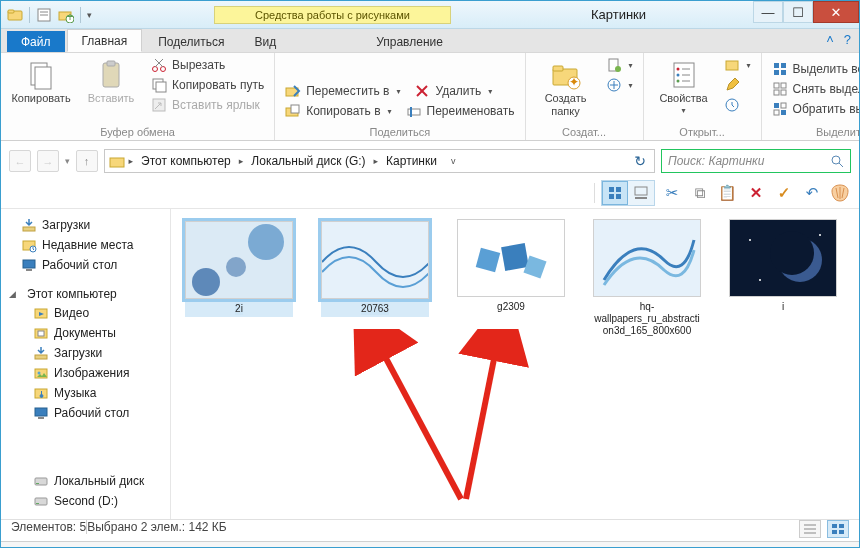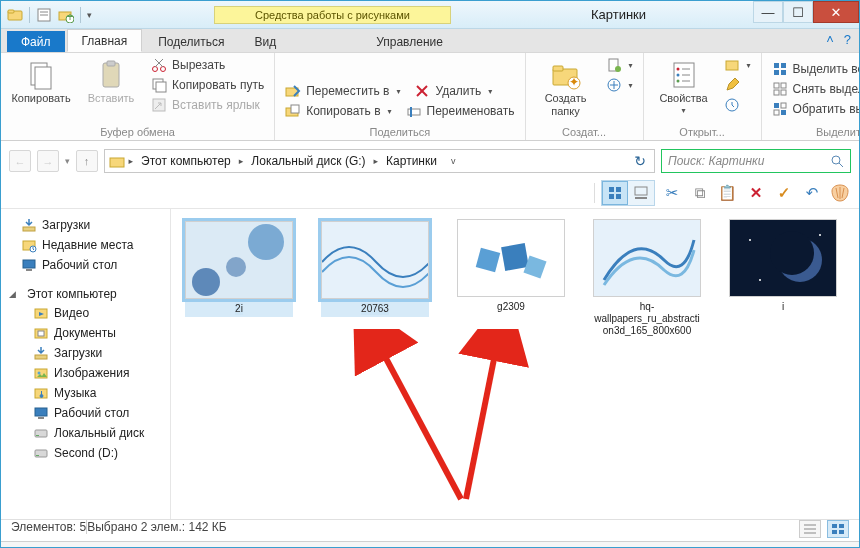--- a/index.html
+++ b/index.html
@@ -535,21 +535,21 @@
           </div>
           <div class="tree-item" style="padding-left: 28px;">
             <span class="ico">
               <svg viewBox="0 0 16 16">
                 <rect x="2" y="3" width="12" height="8" fill="#3a7fbd" stroke="#26608f"></rect>
                 <rect x="5" y="12" width="6" height="2" fill="#888"></rect>
               </svg>
             </span>
             <span>Рабочий стол</span>
           </div>
-          <div class="tree-item" style="padding-left: 28px;">
+          <div class="tree-item" style="padding-left: 28px; margin-top: 48px;">
             <span class="ico">
               <svg viewBox="0 0 16 16">
                 <rect x="2" y="5" width="12" height="7" rx="1" fill="#d8d8d8" stroke="#999"></rect>
                 <rect x="3" y="10" width="3" height="1" fill="#6a6"></rect>
               </svg>
             </span>
             <span>Локальный диск</span>
           </div>
           <div class="tree-item" style="padding-left: 28px;">
             <span class="ico">

